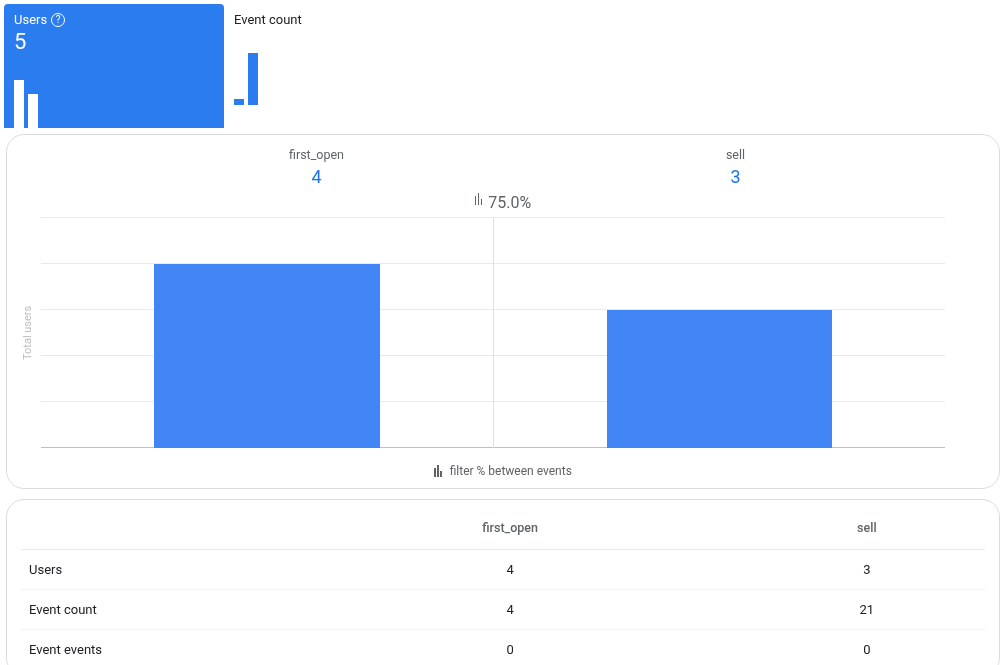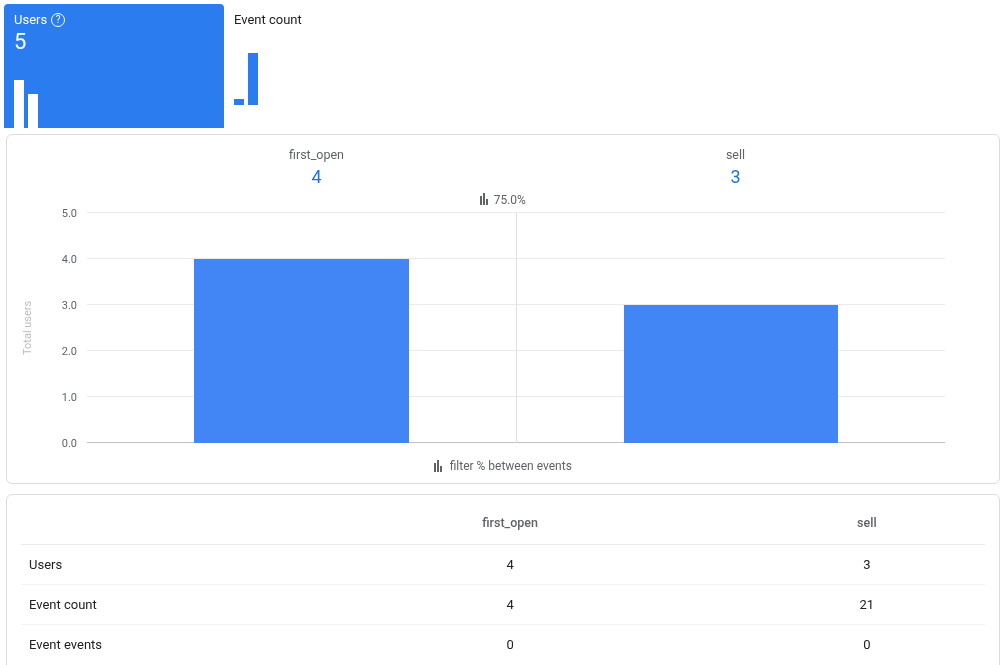--- a/index.html
+++ b/index.html
@@ -36,36 +36,36 @@
   }
   .spark {
     position: absolute;
     display: flex; align-items: flex-end; gap: 4px; margin-top: 26px; height: 52px;
   }
   .spark .bar { width: 10px; background: #fff; }
   .tab.inactive .spark .bar { background: #2b7cee; }
   .tab.inactive { color: #202124; }
   .card {
     border: 1px solid #dadce0;
-    border-radius: 6px;
+    border-radius: 18px;
     margin: 6px 6px 10px 6px;
     background: #fff;
   }
   .chart-card { padding: 12px 14px 10px 14px; }
   .funnel-headers {
     display: flex;
     margin-left: 86px;
     margin-right: 40px;
   }
   .funnel-col { flex: 1; text-align: center; }
   .funnel-name { font-size: 12.5px; color: #5f6368; }
   .funnel-num { font-size: 18px; color: #1a73e8; margin-top: 4px; }
   .pct-row {
     display: flex; align-items: flex-start; justify-content: center;
-    gap: 6px; font-size: 12px; color: #5f6368; margin-top: 6px;
+    gap: 6px; font-size: 16px; color: #5f6368; margin-top: 6px;
   }
   .chart-area {
     display: flex;
     margin-top: 6px;
     height: 230px;
     position: relative;
   }
   .ylabel {
     writing-mode: vertical-rl;
     transform: rotate(180deg);
@@ -176,28 +176,20 @@
     <span class="filter-icon">
       <span style="height:9px"></span>
         <span style="height:12px"></span>
         <span style="height:6px"></span>
     </span>
     <span>75.0%</span>
   </div>
 
   <div class="chart-area">
     <div class="ylabel">Total users</div>
-    <div class="yaxis">
-      <span class="ytick" style="bottom:100%">5.0</span>
-      <span class="ytick" style="bottom:80%">4.0</span>
-      <span class="ytick" style="bottom:60%">3.0</span>
-      <span class="ytick" style="bottom:40%">2.0</span>
-      <span class="ytick" style="bottom:20%">1.0</span>
-      <span class="ytick" style="bottom:0%">0.0</span>
-    </div>
     <div class="plot">
       <div class="grid-line" style="bottom:100%"></div>
       <div class="grid-line" style="bottom:80%"></div>
       <div class="grid-line" style="bottom:60%"></div>
       <div class="grid-line" style="bottom:40%"></div>
       <div class="grid-line" style="bottom:20%"></div>
       <div class="grid-line" style="bottom:0; border-top-color:#c0c0c0"></div>
       <div class="column left">
         <div class="col-bar" style="height:80%"></div>
       </div>

